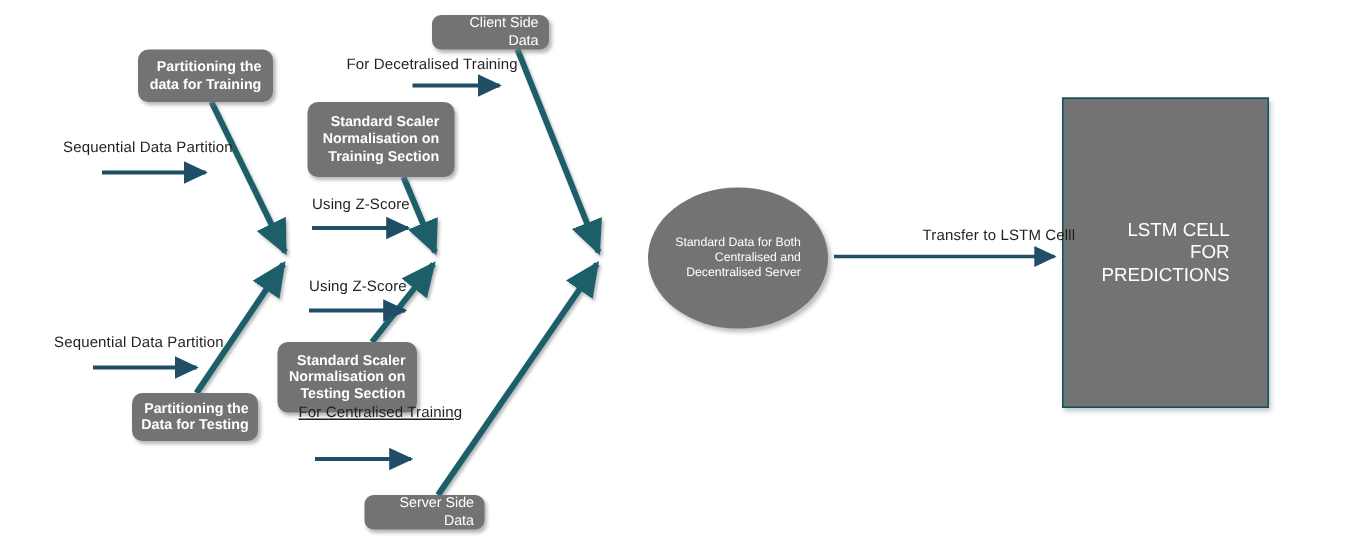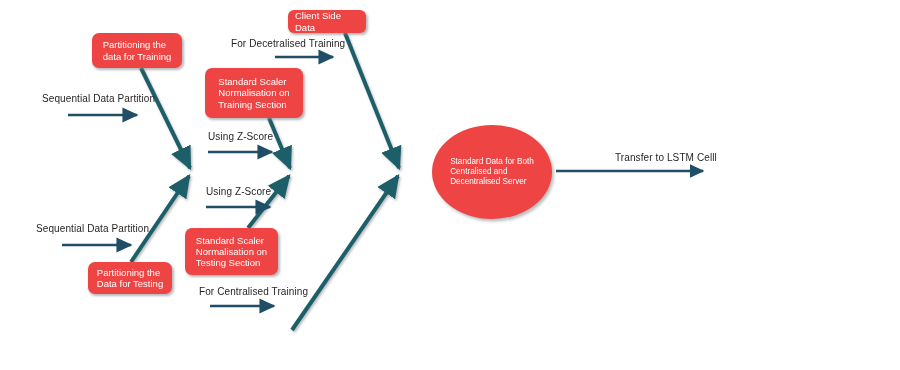--- a/index.html
+++ b/index.html
@@ -24,31 +24,32 @@
     width: 900px;
     height: 370px;
   }
   
   .node {
     position: absolute;
     box-sizing: border-box;
     display: flex;
     align-items: center;
     justify-content: center;
-    text-align: left;
+    text-align: right;
     color: #ffffff;
-    background: #ef4444;
+    background: #737373;
     line-height: 1.18;
     white-space: pre-line;
   }
   .rbox {
     border-radius: 7px;
     font-size: 9.5px;
     padding: 3px 6px;
     box-shadow: 1.5px 2px 2.5px rgba(120,128,132,0.55);
+    font-weight: bold;
   }
   .rbox-tight {
     border-radius: 6px;
     font-size: 9.5px;
     padding: 2px 7px;
     box-shadow: 1.5px 2px 2.5px rgba(120,128,132,0.55);
   }
   .circle-node {
     border-radius: 50%;
     font-size: 8.6px;
@@ -153,33 +154,37 @@
 
   <div class="node rbox-tight" style="left:288px; top:10px; width:78px; height:23px;">Client Side Data</div>
 
   <div class="node rbox" style="left:88px; top:262px; width:84px; height:32px;">Partitioning the
 Data for Testing</div>
 
   <div class="node rbox" style="left:185px; top:228px; width:93px; height:47px;">Standard Scaler
 Normalisation on
 Testing Section</div>
 
+  <div class="node rbox-tight" style="left:243px; top:330px; width:80px; height:23px;">Server Side Data</div>
 
   <div class="node ellipse-node" style="left:432px; top:125px; width:120px; height:94px;">Standard Data for Both
 Centralised and
 Decentralised Server</div>
 
+  <div class="node plain-rect" style="left:708px; top:65px; width:138px; height:207px;">LSTM CELL
+FOR
+PREDICTIONS</div>
 
   <div class="elabel" style="left:42px; top:93px;">Sequential Data Partition</div>
 
   <div class="elabel" style="left:36px; top:223px;">Sequential Data Partition</div>
 
   <div class="elabel" style="left:208px; top:131px;">Using Z-Score</div>
 
   <div class="elabel" style="left:206px; top:186px;">Using Z-Score</div>
 
   <div class="elabel" style="left:231px; top:38px;">For Decetralised Training</div>
 
-  <div class="elabel" style="left:199px; top:286px;">For Centralised Training</div>
+  <div class="elabel" style="left:199px; top:270px;text-decoration:underline;">For Centralised Training</div>
 
   <div class="elabel" style="left:578px; top:152px;margin-left:37px;">Transfer to LSTM Celll</div>
 
 </div>
 
 </body></html>

